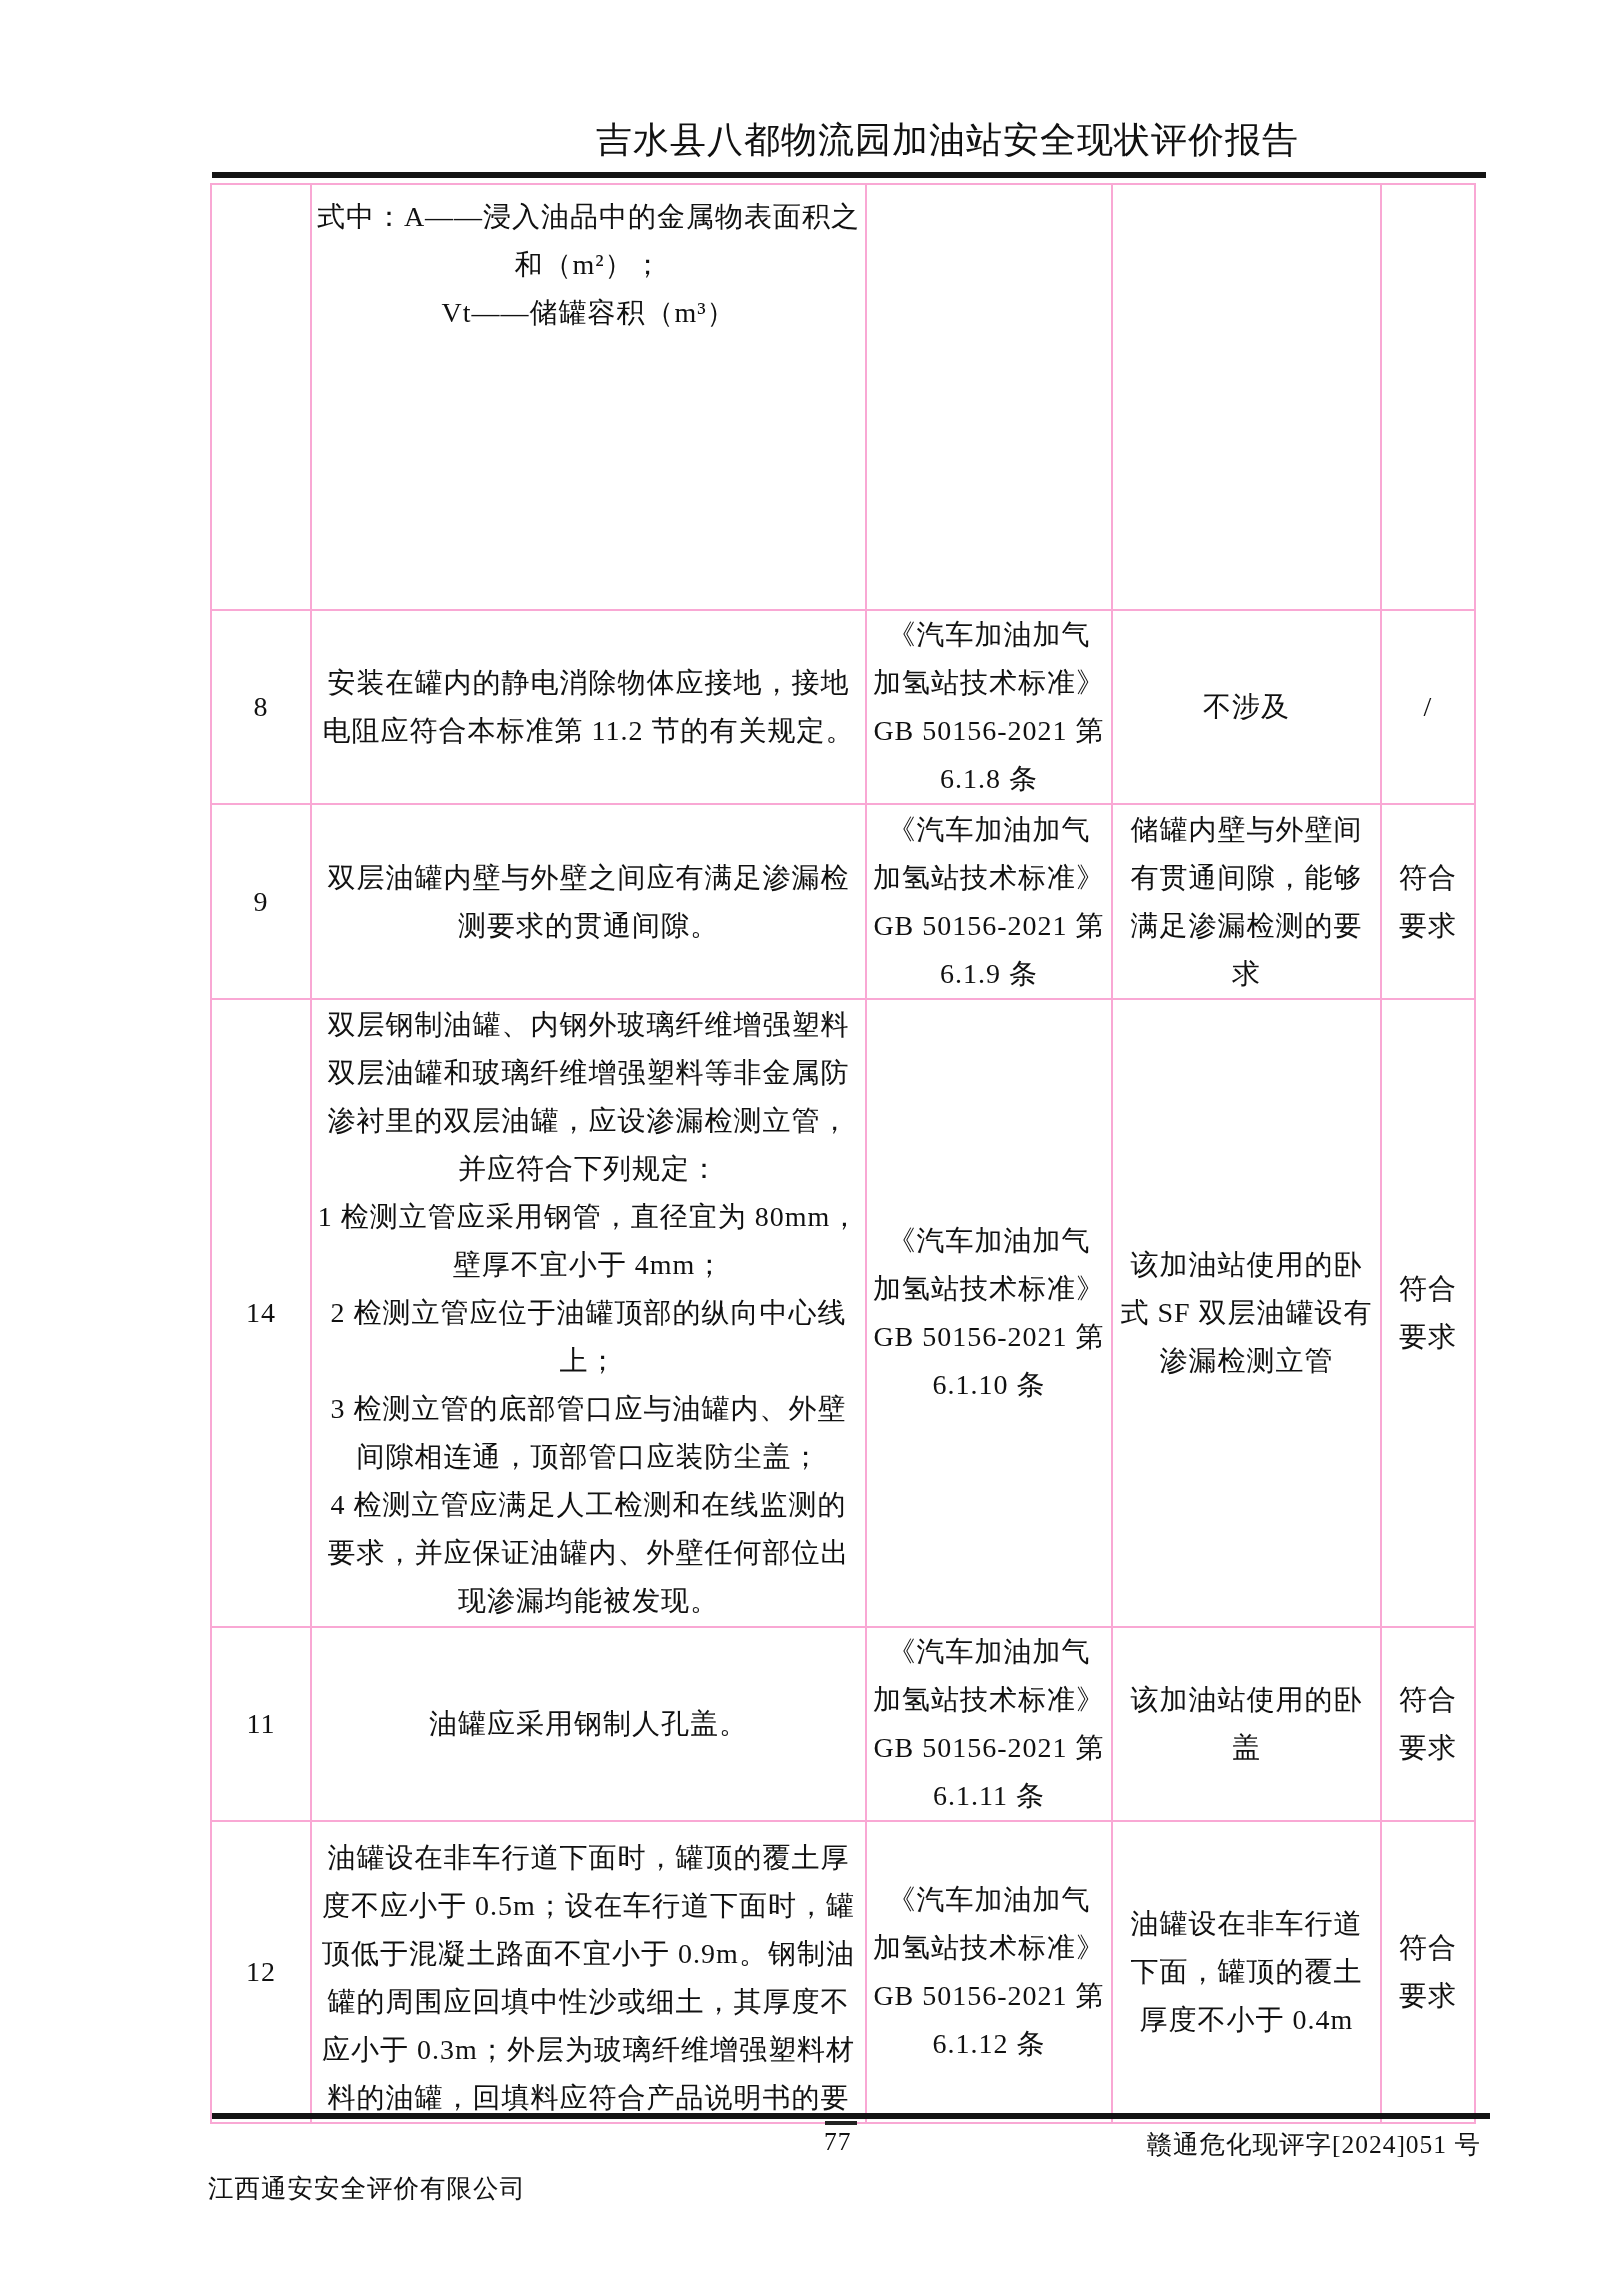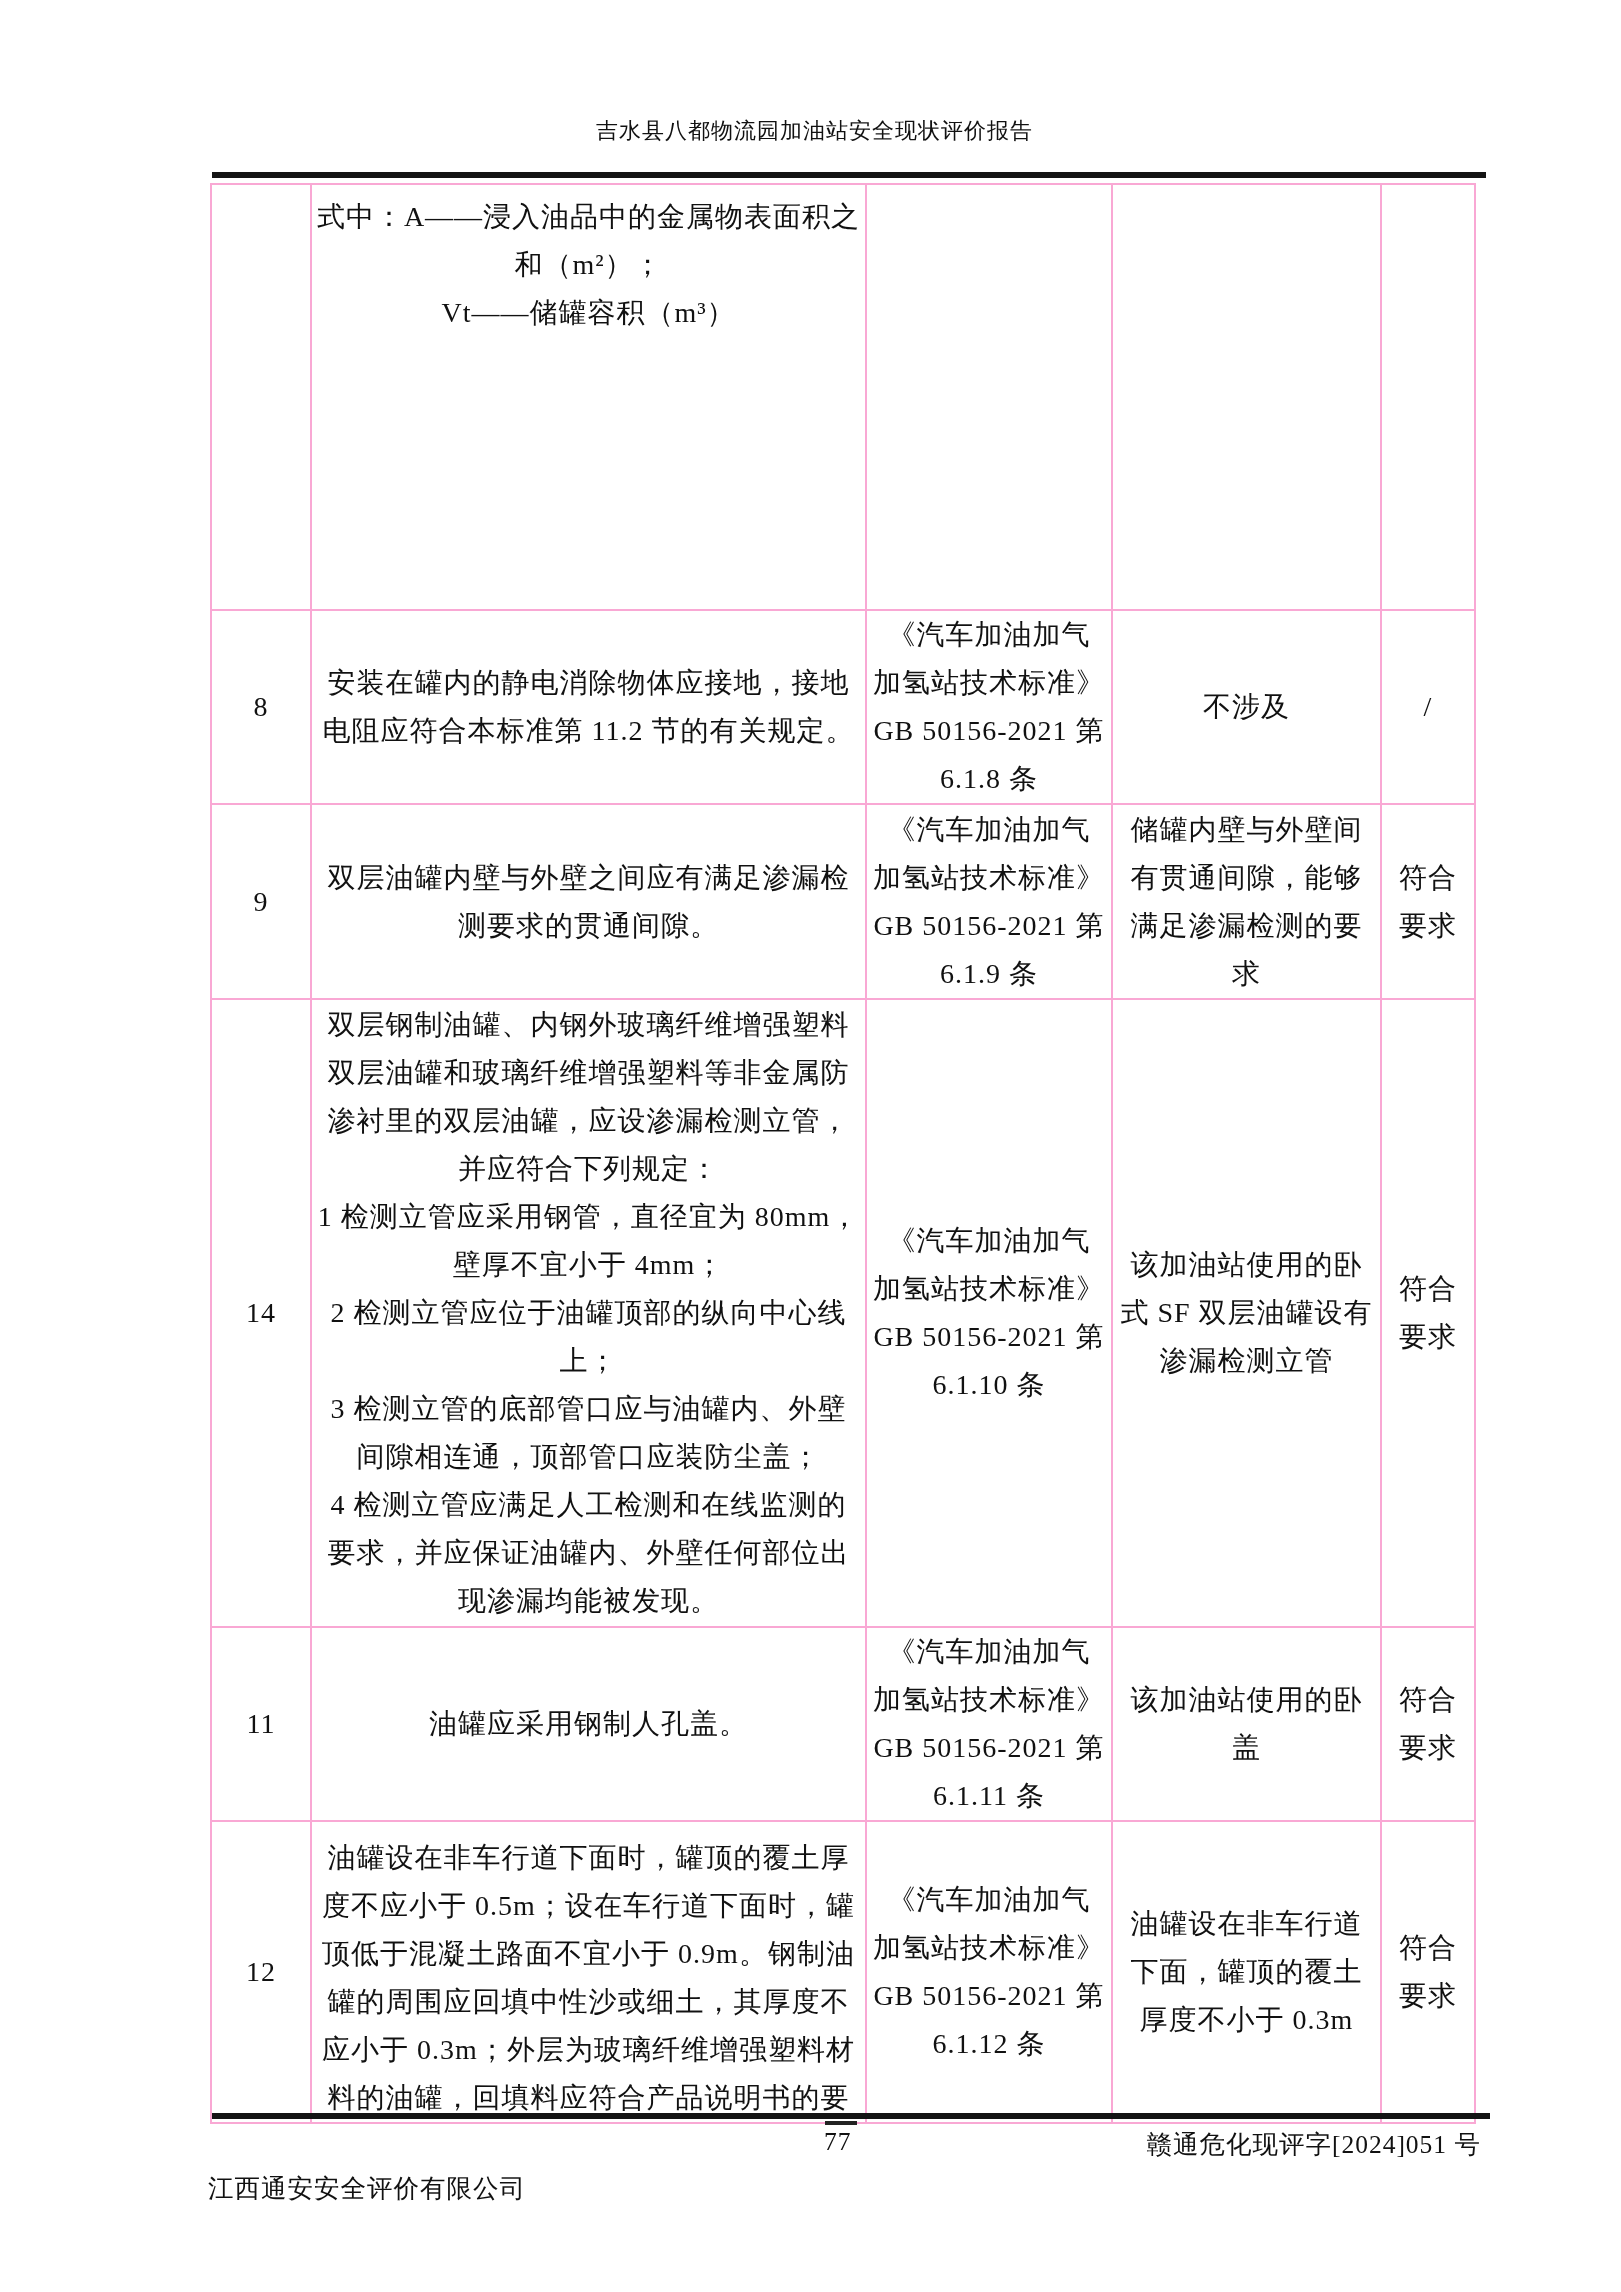--- a/index.html
+++ b/index.html
@@ -7,21 +7,21 @@
     position:relative;
     width:1621px;height:2293px;
     background:#ffffff;
     font-family:"Liberation Serif","DejaVu Serif",serif;
     color:#111111;
     overflow:hidden;
   }
   .title{
     position:absolute;
     top:116px;left:596px;
-    font-size:22px;
+    font-size:36px;
     letter-spacing:1px;
     white-space:nowrap;
     font-family:Liberation Mono, monospace;
   }
   .header-rule{
     position:absolute;
     left:212px;top:172px;
     width:1274px;height:5.9px;
     background:#141414;
   }
@@ -168,21 +168,21 @@
 顶低于混凝土路面不宜小于 0.9m。钢制油
 罐的周围应回填中性沙或细土，其厚度不
 应小于 0.3m；外层为玻璃纤维增强塑料材
 料的油罐，回填料应符合产品说明书的要</td>
       <td>《汽车加油加气
 加氢站技术标准》
 GB 50156-2021 第
 6.1.12 条</td>
       <td>油罐设在非车行道
 下面，罐顶的覆土
-厚度不小于 0.3m</td>
+厚度不小于 0.4m</td>
       <td>符合
 要求</td>
     </tr>
   </tbody>
 </table>
 
 <div class="footer-rule"></div>
 <div class="page-number-bar"></div>
 <div class="footer-text footer-company">江西通安安全评价有限公司</div>
 <div class="footer-text footer-page">77</div>

